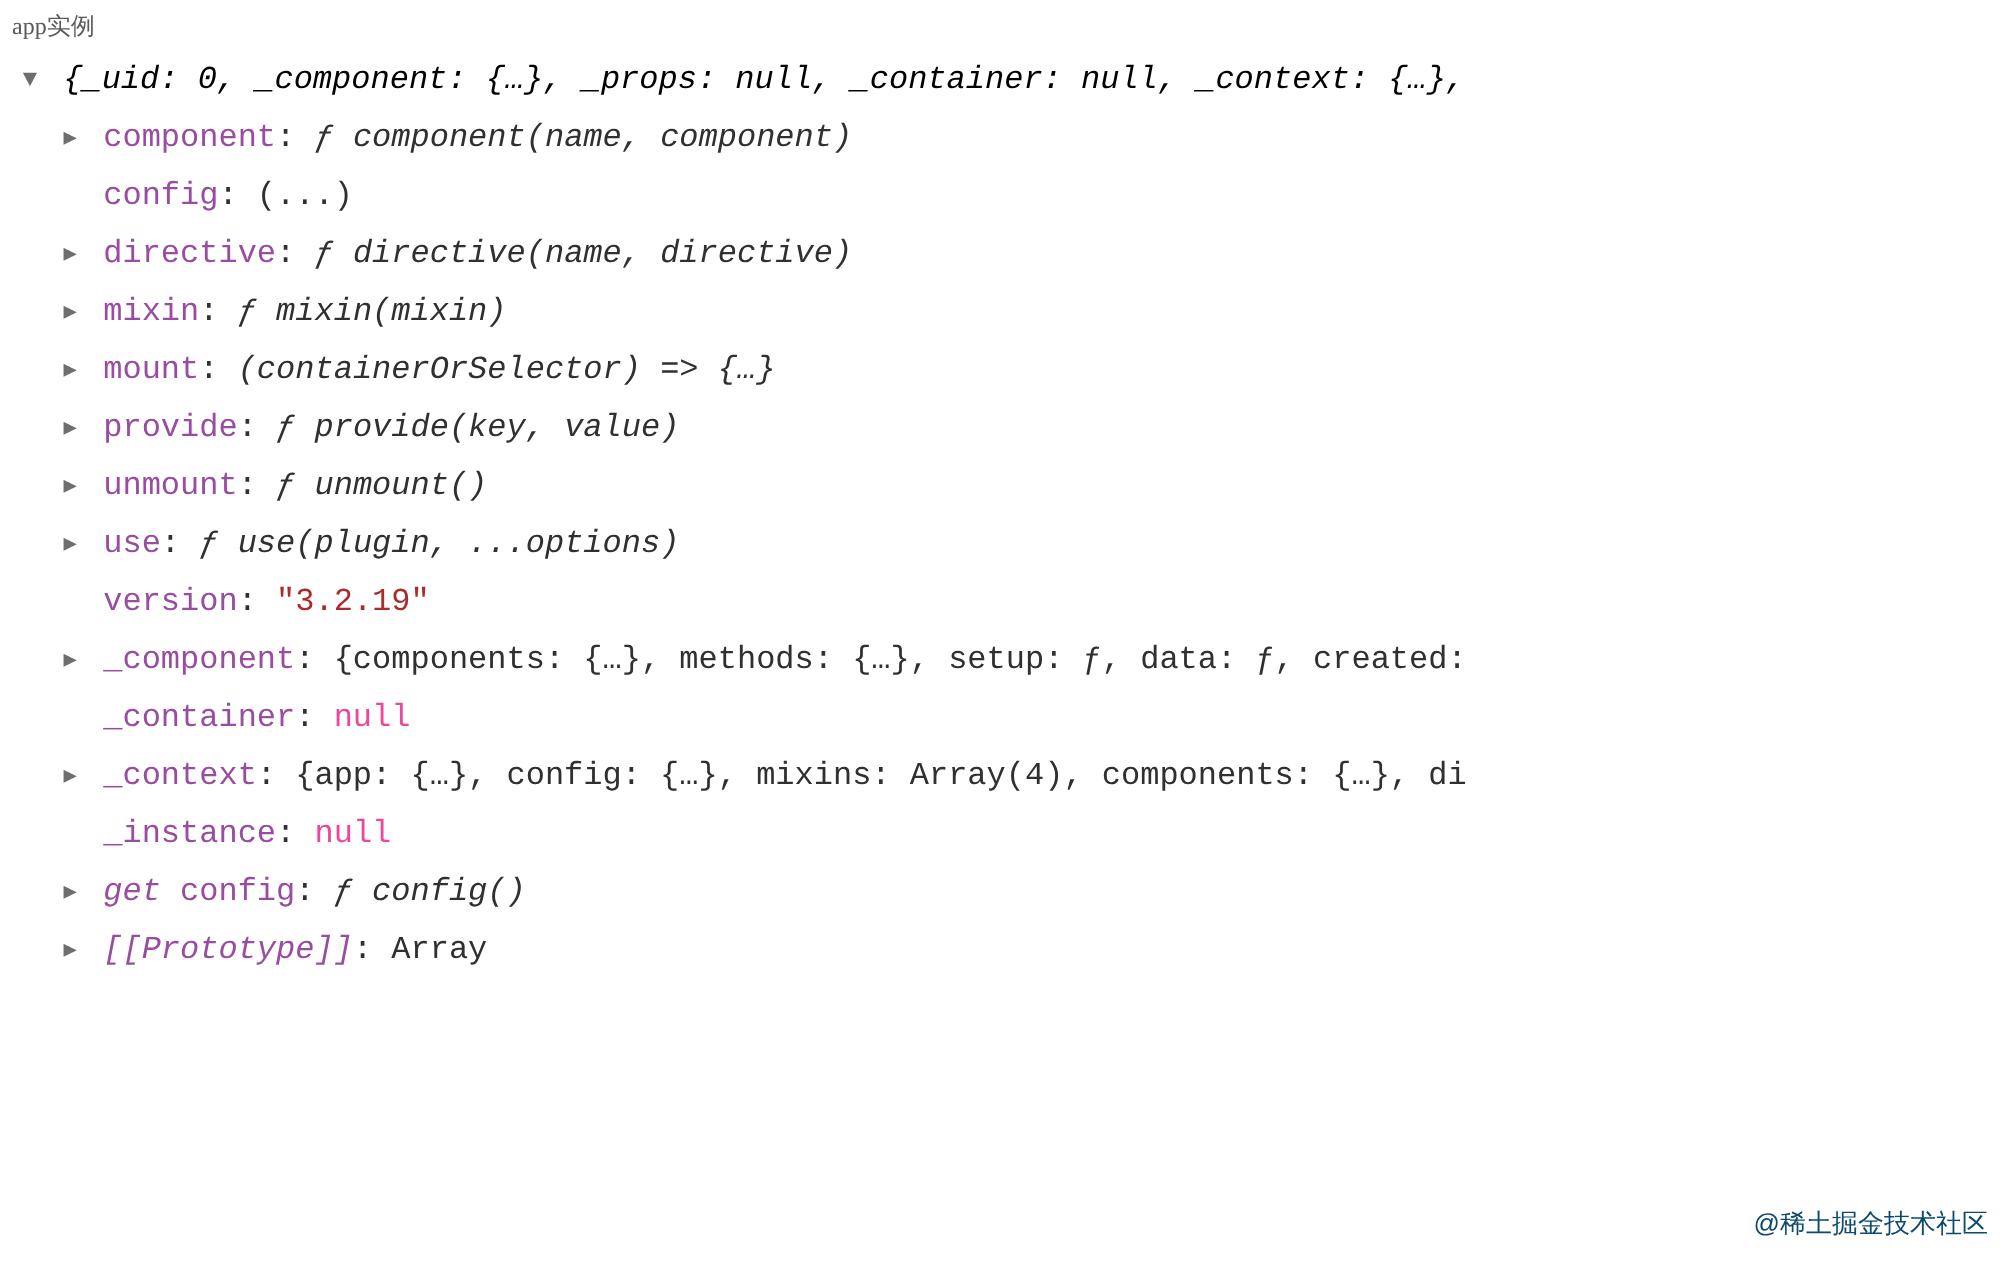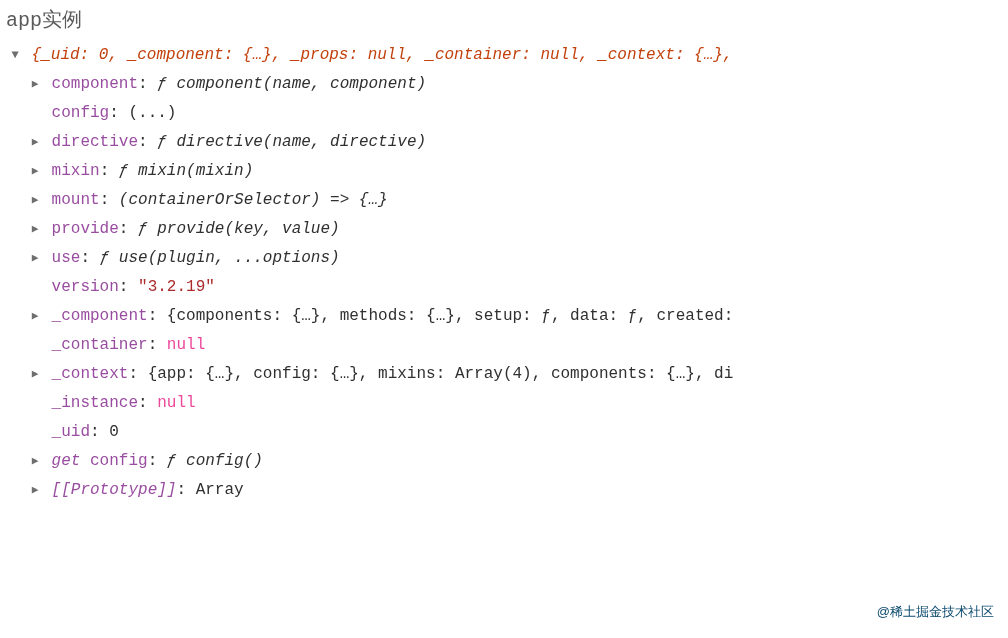--- a/index.html
+++ b/index.html
@@ -10,41 +10,41 @@
       white-space: nowrap;
       overflow: hidden;
       width: 1008px;
       height: 638px;
       background: #fff;
       color: #333;
       padding: 2px 0 0 4px;
       position: relative;
     }
     .title {
-      font-family: Liberation Mono, monospace;
-      font-size: 20px;
+      font-family: Liberation Serif, serif;
+      font-size: 12px;
       color: #5a5a5a;
       margin-bottom: 2px;
       padding-left: 2px;
     }
     .row { height: 29px; line-height: 29px; }
     .arrow {
       display: inline-block;
       width: 14px;
       text-align: center;
       color: #6e6e6e;
       font-size: 11px;
       vertical-align: 1px;
     }
     .arrow.down { font-size: 12px; }
     .indent1 { padding-left: 4px; }
     .indent2 { padding-left: 24px; }
     .italic { font-style: italic; }
     .gray { color: #ec4899; }
-    .gray-header { color: #c2410c; }
+    .gray-header { color: #000000; }
     .purple { color: #994da0; }
     .darkred { color: #ab2c2c; }
     .black { color: #303030; }
     .watermark {
       position: absolute;
       right: 14px;
       bottom: 14px;
       color: #0c4a6e;
       font-family: -apple-system, Helvetica, Arial, sans-serif;
       font-size: 13px;
@@ -61,24 +61,24 @@
   <span class="italic gray-header" id="header-span">{_uid: 0, _component: {…}, _props: null, _container: null, _context: {…},</span>
 </div>
 
 <div id="rows-container">
     <div class="row indent2"><span class="arrow">▶</span> <span class="purple"><span>component</span></span><span class="black">: </span><span class="italic black"><span>ƒ </span><span>component</span><span>(name, component)</span></span></div>
     <div class="row indent2"><span class="arrow"></span> <span class="purple"><span>config</span></span><span class="black">: </span><span class="black">(...)</span></div>
     <div class="row indent2"><span class="arrow">▶</span> <span class="purple"><span>directive</span></span><span class="black">: </span><span class="italic black"><span>ƒ </span><span>directive</span><span>(name, directive)</span></span></div>
     <div class="row indent2"><span class="arrow">▶</span> <span class="purple"><span>mixin</span></span><span class="black">: </span><span class="italic black"><span>ƒ </span><span>mixin</span><span>(mixin)</span></span></div>
     <div class="row indent2"><span class="arrow">▶</span> <span class="purple"><span>mount</span></span><span class="black">: </span><span class="italic black">(containerOrSelector) =&gt; {…}</span></div>
     <div class="row indent2"><span class="arrow">▶</span> <span class="purple"><span>provide</span></span><span class="black">: </span><span class="italic black"><span>ƒ </span><span>provide</span><span>(key, value)</span></span></div>
+    <div class="row indent2"><span class="arrow">▶</span> <span class="purple"><span>unmount</span></span><span class="black">: </span><span class="italic black"><span>ƒ </span><span>unmount</span><span>()</span></span></div>
     <div class="row indent2"><span class="arrow">▶</span> <span class="purple"><span>use</span></span><span class="black">: </span><span class="italic black"><span>ƒ </span><span>use</span><span>(plugin, ...options)</span></span></div>
     <div class="row indent2"><span class="arrow"></span> <span class="purple"><span>version</span></span><span class="black">: </span><span class="darkred">"3.2.19"</span></div>
     <div class="row indent2"><span class="arrow">▶</span> <span class="purple"><span>_component</span></span><span class="black">: </span><span class="black">{components: {…}, methods: {…}, setup: ƒ, data: ƒ, created:</span></div>
     <div class="row indent2"><span class="arrow"></span> <span class="purple"><span>_container</span></span><span class="black">: </span><span class="gray">null</span></div>
     <div class="row indent2"><span class="arrow">▶</span> <span class="purple"><span>_context</span></span><span class="black">: </span><span class="black">{app: {…}, config: {…}, mixins: Array(4), components: {…}, di</span></div>
     <div class="row indent2"><span class="arrow"></span> <span class="purple"><span>_instance</span></span><span class="black">: </span><span class="gray">null</span></div>
-    <div class="row indent2"><span class="arrow"></span> <span class="purple"><span>_uid</span></span><span class="black">: </span><span class="black">0</span></div>
     <div class="row indent2"><span class="arrow">▶</span> <span class="purple"><span class="purple italic">get </span><span>config</span></span><span class="black">: </span><span class="italic black"><span>ƒ </span><span>config</span><span>()</span></span></div>
     <div class="row indent2"><span class="arrow">▶</span> <span class="purple italic">[[Prototype]]</span><span class="black">: </span><span class="black">Array</span></div>
   </div>
 
 <div class="watermark">@稀土掘金技术社区</div>
 
 </body></html>

